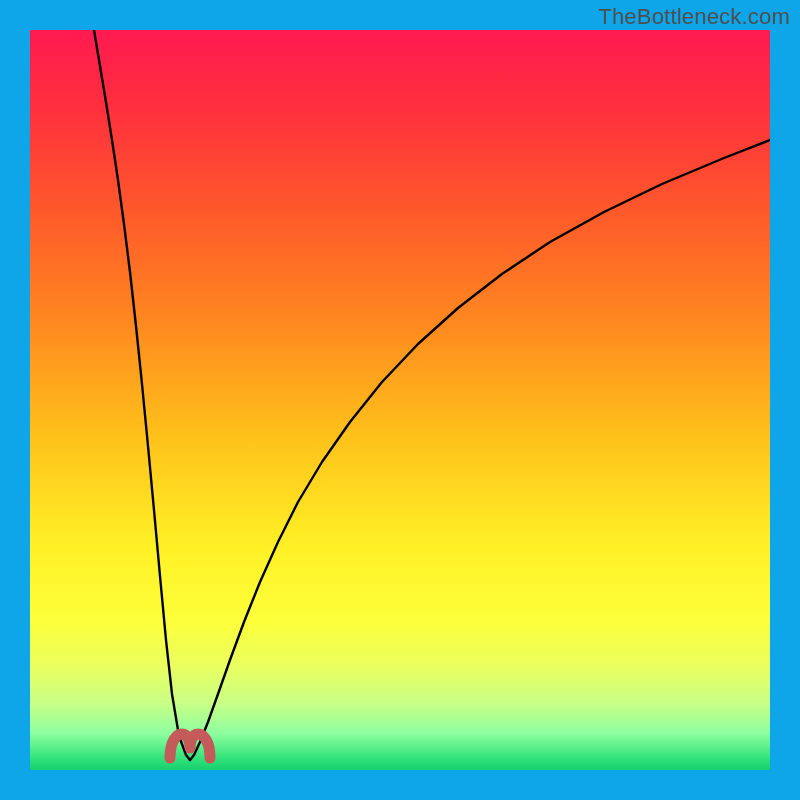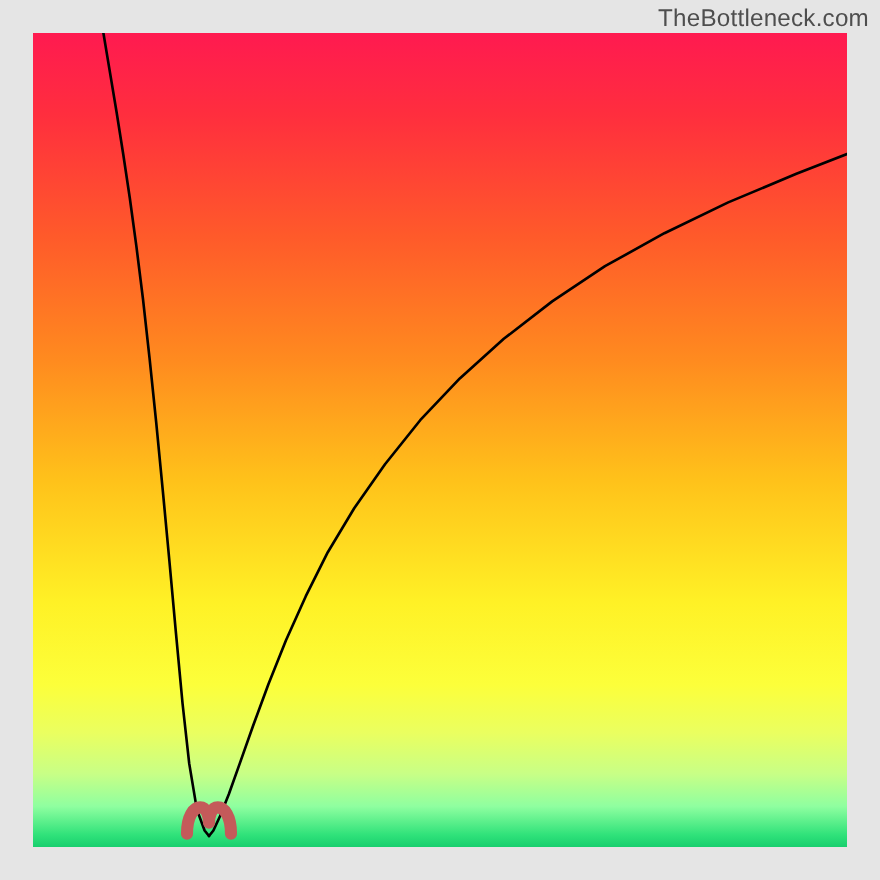--- a/index.html
+++ b/index.html
@@ -10,21 +10,21 @@
     overflow: hidden;
     background: #000;
     font-family: Arial, Helvetica, sans-serif;
   }
   .frame {
     position: absolute;
     left: 0;
     top: 0;
     width: 800px;
     height: 800px;
-    background: #e5e5e5;
+    background: #0ea5e9;
   }
   .plot {
     position: absolute;
     left: 30px;
     top: 30px;
     width: 740px;
     height: 740px;
     overflow: hidden;
   }
   .gradient {

